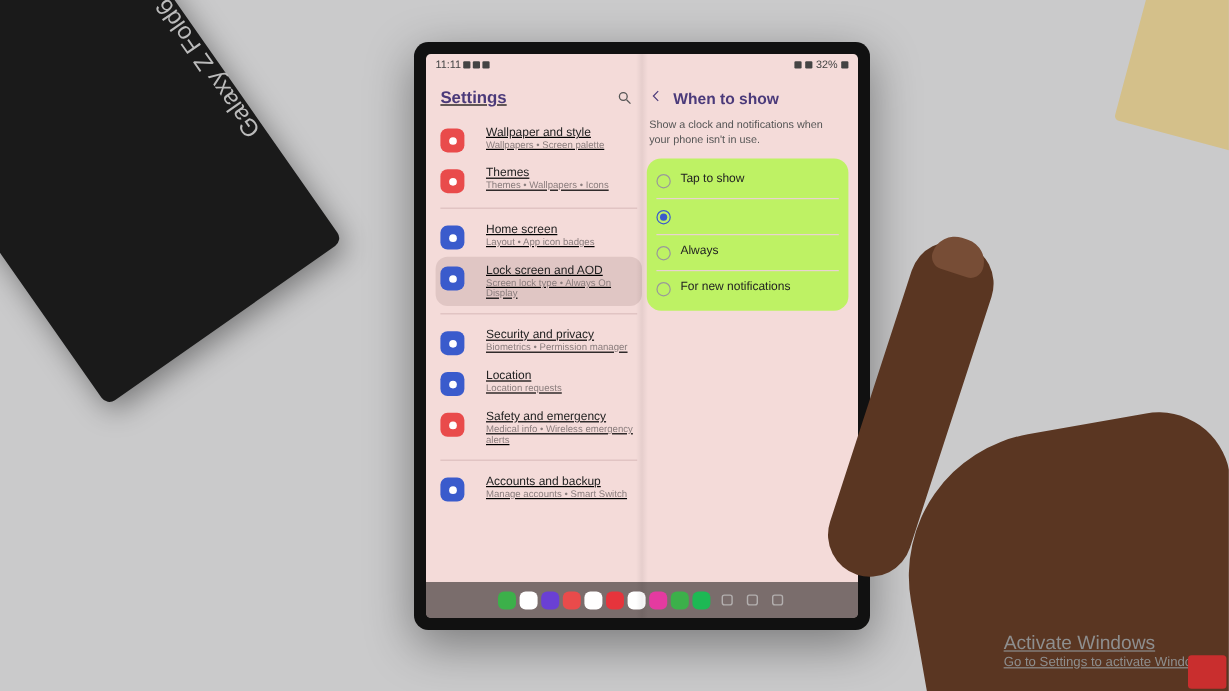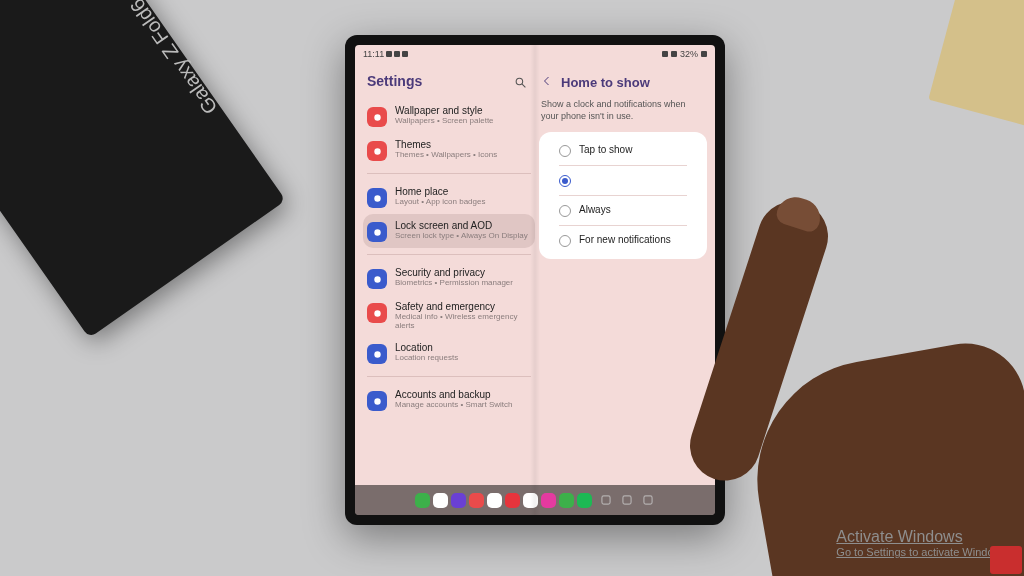--- a/index.html
+++ b/index.html
@@ -76,21 +76,21 @@
     padding: 0 8px;
     font-size: 9px;
     color: #444;
   }
   .statusbar .left { flex: 1; display: flex; gap: 2px; align-items: center; }
   .statusbar .right { display: flex; gap: 3px; align-items: center; }
   .sbicon { width: 6px; height: 6px; background: #444; border-radius: 1px; }
 
   
   .panes { flex: 1; display: flex; }
-  .left-pane { width: 50%; padding: 6px 0 0 8px; }
+  .left-pane { width: 50%; padding: 6px 0 0 8px; text-decoration: underline; }
   .right-pane { width: 50%; padding: 6px 8px 0 4px; position: relative; }
   .fold-crease {
     position: absolute;
     left: 50%;
     top: 0;
     bottom: 0;
     width: 10px;
     margin-left: -5px;
     background: linear-gradient(90deg, rgba(0,0,0,0) 0%, rgba(0,0,0,0.06) 50%, rgba(0,0,0,0) 100%);
     pointer-events: none;
@@ -100,21 +100,21 @@
   
   .settings-header { display: flex; align-items: center; justify-content: space-between; padding: 4px 8px 10px 4px; }
   .settings-title { color: #4b3a7a; font-size: 14px; font-weight: 600; }
   .search-icon { width: 13px; height: 13px; }
   .search-icon svg { stroke: #555; fill: none; }
 
   .settings-list { display: flex; flex-direction: column; }
   .settings-item {
     display: flex;
     align-items: flex-start;
-    gap: 8px;
+    gap: 18px;
     padding: 6px 4px;
     cursor: pointer;
   }
   .settings-item.selected {
     background: #e0c6c4;
     border-radius: 10px;
   }
   .setting-icon {
     width: 20px; height: 20px;
     border-radius: 6px;
@@ -129,23 +129,23 @@
   .settings-text .s-sub { font-size: 8px; color: #8a7d7d; }
   .divider { border: none; border-top: 1px solid #dcbfbd; margin: 6px 4px; }
 
   
   .right-header { display: flex; align-items: center; gap: 8px; padding: 4px 2px 8px 2px; }
   .back-icon svg { width: 12px; height: 12px; stroke: #4b3a7a; fill: none; stroke-width: 2; }
   .right-title { color: #4b3a7a; font-size: 13px; font-weight: 600; }
   .right-desc { font-size: 9px; color: #555; line-height: 1.3; padding: 0 2px 10px; }
 
   .radio-card {
-    background: #ffffff;
+    background: #bef264;
     border-radius: 12px;
-    padding: 4px 20px;
+    padding: 4px 8px;
   }
   .radio-item {
     display: flex;
     gap: 8px;
     padding: 8px 0;
     border-bottom: 1px solid #e8d3d1;
     cursor: pointer;
   }
   .radio-item:last-child { border-bottom: none; }
   .radio {
@@ -304,21 +304,21 @@
               </div>
             </div>
             <hr class="divider">
             <div class="settings-item">
               <div class="setting-icon" style="background:#3a5bcc">
                 <svg viewBox="0 0 24 24">
                   <circle cx="12" cy="12" r="7"></circle>
                 </svg>
               </div>
               <div class="settings-text">
-                <div class="s-title">Home place</div>
+                <div class="s-title">Home screen</div>
                 <div class="s-sub">Layout  •  App icon badges</div>
               </div>
             </div>
             <div class="settings-item selected">
               <div class="setting-icon" style="background:#3a5bcc">
                 <svg viewBox="0 0 24 24">
                   <circle cx="12" cy="12" r="7"></circle>
                 </svg>
               </div>
               <div class="settings-text">
@@ -332,39 +332,39 @@
                 <svg viewBox="0 0 24 24">
                   <circle cx="12" cy="12" r="7"></circle>
                 </svg>
               </div>
               <div class="settings-text">
                 <div class="s-title">Security and privacy</div>
                 <div class="s-sub">Biometrics  •  Permission manager</div>
               </div>
             </div>
             <div class="settings-item">
+              <div class="setting-icon" style="background:#3a5bcc">
+                <svg viewBox="0 0 24 24">
+                  <circle cx="12" cy="12" r="7"></circle>
+                </svg>
+              </div>
+              <div class="settings-text">
+                <div class="s-title">Location</div>
+                <div class="s-sub">Location requests</div>
+              </div>
+            </div>
+            <div class="settings-item">
               <div class="setting-icon" style="background:#e94b4b">
                 <svg viewBox="0 0 24 24">
                   <circle cx="12" cy="12" r="7"></circle>
                 </svg>
               </div>
               <div class="settings-text">
                 <div class="s-title">Safety and emergency</div>
                 <div class="s-sub">Medical info  •  Wireless emergency alerts</div>
-              </div>
-            </div>
-            <div class="settings-item">
-              <div class="setting-icon" style="background:#3a5bcc">
-                <svg viewBox="0 0 24 24">
-                  <circle cx="12" cy="12" r="7"></circle>
-                </svg>
-              </div>
-              <div class="settings-text">
-                <div class="s-title">Location</div>
-                <div class="s-sub">Location requests</div>
               </div>
             </div>
             <hr class="divider">
             <div class="settings-item">
               <div class="setting-icon" style="background:#3a5bcc">
                 <svg viewBox="0 0 24 24">
                   <circle cx="12" cy="12" r="7"></circle>
                 </svg>
               </div>
               <div class="settings-text">
@@ -375,21 +375,21 @@
           </div>
       </div>
 
       <div class="right-pane">
         <div class="right-header">
           <span class="back-icon">
             <svg viewBox="0 0 24 24">
                 <polyline points="15 4 7 12 15 20"></polyline>
               </svg>
           </span>
-          <span class="right-title">Home to show</span>
+          <span class="right-title">When to show</span>
         </div>
         <div class="right-desc">Show a clock and notifications when your phone isn't in use.</div>
         <div class="radio-card" id="radio-card">
             <div class="radio-item">
               <div class="radio"></div>
               <div class="radio-text">
                 <div class="r-title">Tap to show</div>
               </div>
             </div>
             <div class="radio-item">

